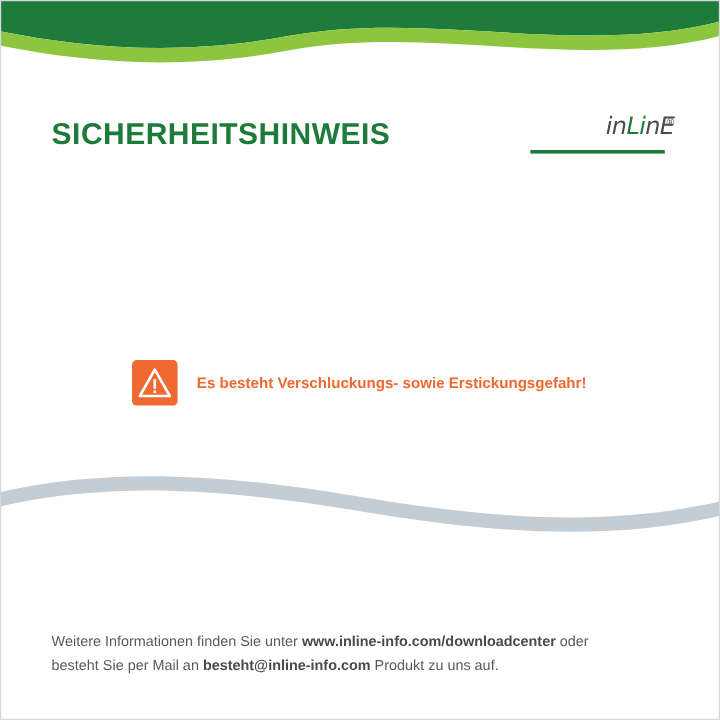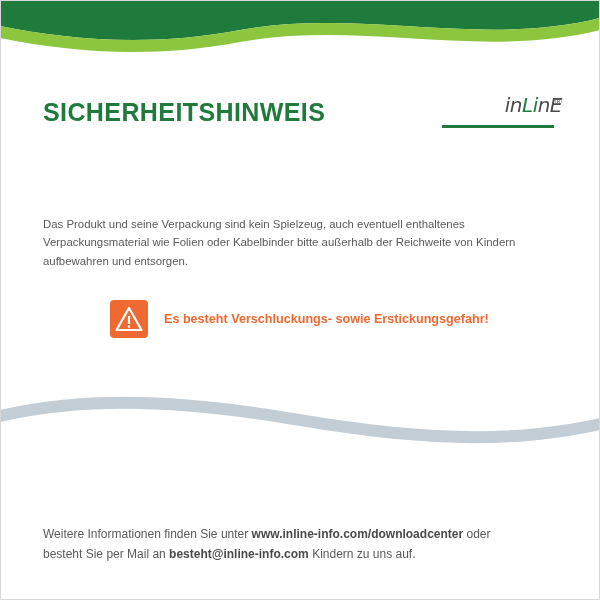--- a/index.html
+++ b/index.html
@@ -165,38 +165,37 @@
   </div>
 
   <div class="headline">SICHERHEITSHINWEIS</div>
 
   <div class="logo">
     <div class="logo-text"><span>in</span><span class="mid">Li</span><span>nE</span></div>
     <div class="logo-underline"></div>
     <div class="logo-reg">®</div>
   </div>
 
-  <div class="para para-2">Das Produkt und seine Verpackung sind kein Spielzeug, auch eventuell enthaltenes Verpackungsmaterial wie Folien oder Kabelbinder bitte außerhalb der Reichweite von Kindern aufbewahren und entsorgen.</div>
 
   <div class="warn-row">
     <div class="warn-icon">
       <svg width="28" height="26" viewBox="0 0 28 26" xmlns="http://www.w3.org/2000/svg">
         <path d="M14,2 L26.5,24 L1.5,24 Z" fill="#ee6a32" stroke="#ffffff" stroke-width="2.2" stroke-linejoin="round"></path>
         <rect x="12.9" y="10" width="2.2" height="8" fill="#ffffff"></rect>
         <rect x="12.9" y="19.4" width="2.2" height="2.2" fill="#ffffff"></rect>
       </svg>
     </div>
     <div class="warn-text">Es besteht Verschluckungs- sowie Erstickungsgefahr!</div>
   </div>
 
   <div class="mid-wave">
     <svg width="600" height="70" viewBox="0 0 600 70" xmlns="http://www.w3.org/2000/svg">
       <path d="M0,22 C90,2 180,6 300,26 C420,46 510,50 600,30 L600,42 C510,62 420,58 300,38 C180,18 90,14 0,34 Z" fill="#c3cdd6"></path>
     </svg>
   </div>
 
   <div class="footer">
     <div><span>Weitere Informationen finden Sie unter </span><b>www.inline-info.com/downloadcenter</b><span> oder</span></div>
-    <div><span>besteht Sie per Mail an </span><b>besteht@inline-info.com</b><span> Kindern zu uns auf.</span></div>
+    <div><span>besteht Sie per Mail an </span><b>besteht@inline-info.com</b><span> Produkt zu uns auf.</span></div>
   </div>
 
   <div class="page-border"></div>
 </div>
 
 </body></html>

